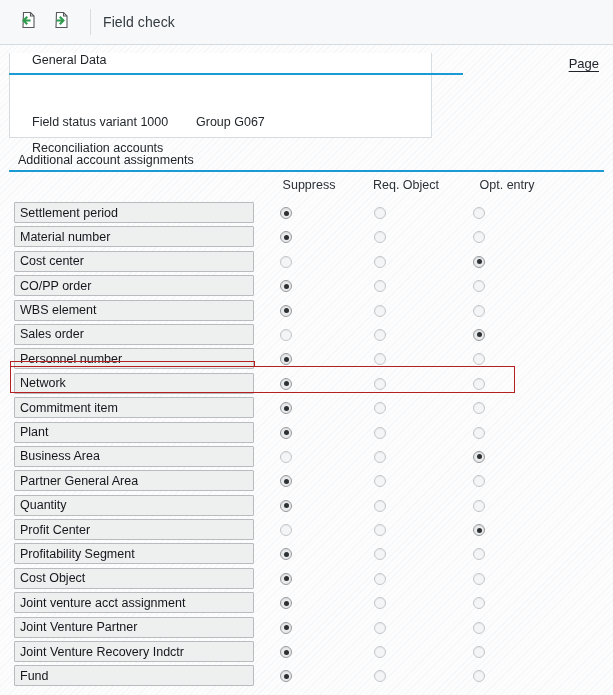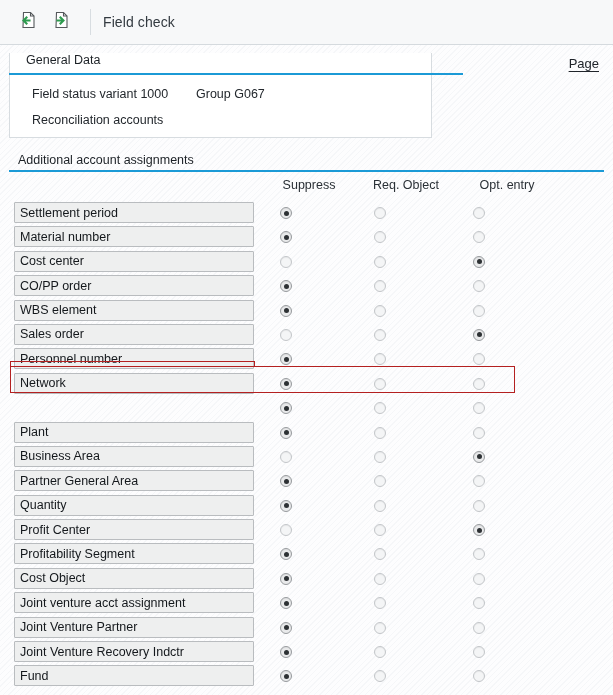--- a/index.html
+++ b/index.html
@@ -86,32 +86,33 @@
     border-top: none;
   }
   .gd-header {
     position: absolute;
     left: 9px; top: 8px;
     width: 454px;
     height: 22px;
     border-bottom: 2px solid #1b9ad6;
     display: flex;
     align-items: flex-start;
-    padding-left: 17px;
+    padding-left: 23px;
     background: transparent;
   }
   .gd-header span {
     font-size: 12.5px;
     color: #1c2126;
   }
   .gd-row {
     position: absolute;
     font-size: 12.5px;
     color: #23282d;
     white-space: nowrap;
+    margin-top: 28px;
   }
   .gd-row.r1 { left: 32px; top: 42px; }
   .gd-row.r1b { left: 196px; top: 42px; }
   .gd-row.r2 { left: 32px; top: 68px; }
 
   
   .aaa-header {
     position: absolute;
     left: 9px; top: 105px;
     width: 595px;
@@ -316,20 +317,21 @@
           <div class="radio c1"></div>
           <div class="radio c2"></div>
         </div>
         <div class="row">
           <div class="row-label">Network</div>
           <div class="radio c0 sel"></div>
           <div class="radio c1"></div>
           <div class="radio c2"></div>
         </div>
         <div class="row">
+          <div class="row-label">Commitment item</div>
           <div class="radio c0 sel"></div>
           <div class="radio c1"></div>
           <div class="radio c2"></div>
         </div>
         <div class="row">
           <div class="row-label">Plant</div>
           <div class="radio c0 sel"></div>
           <div class="radio c1"></div>
           <div class="radio c2"></div>
         </div>

